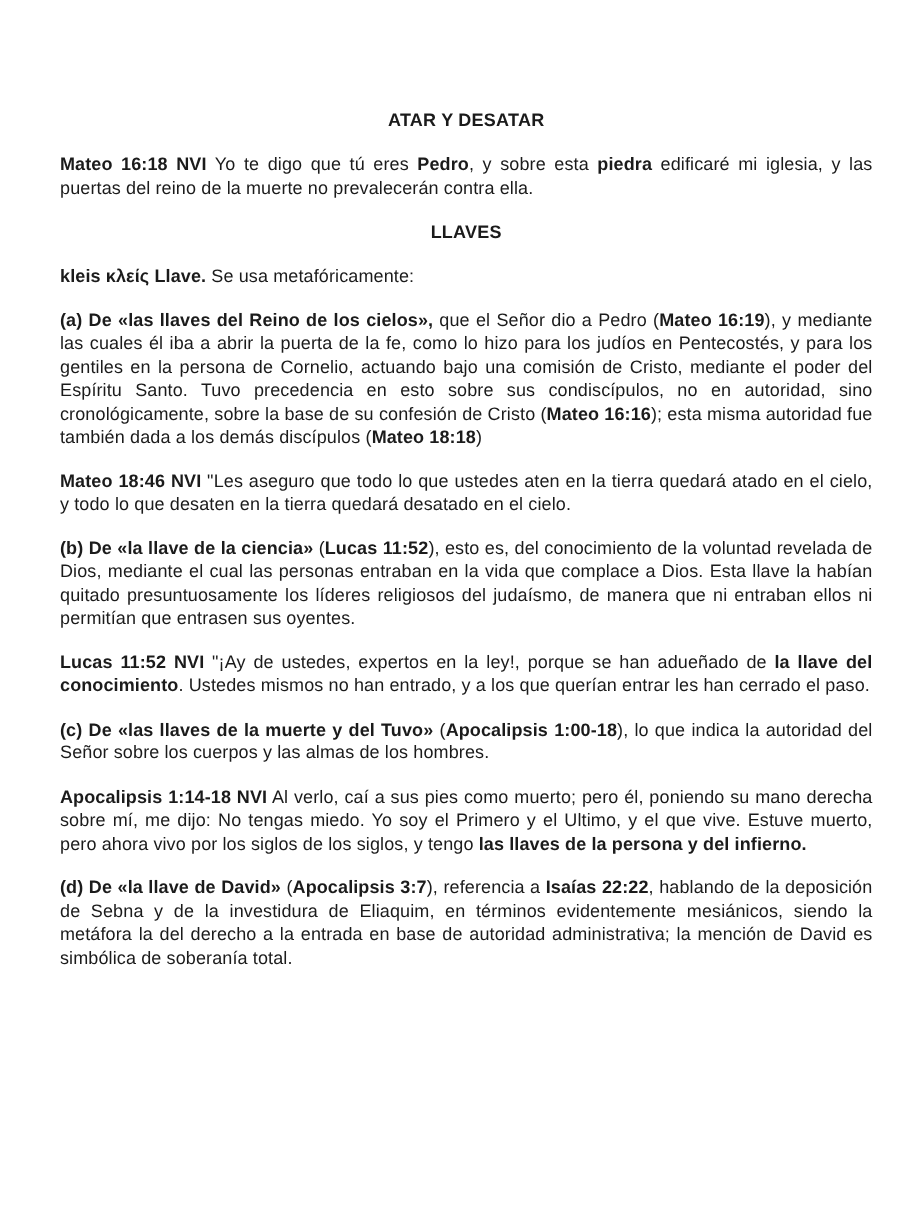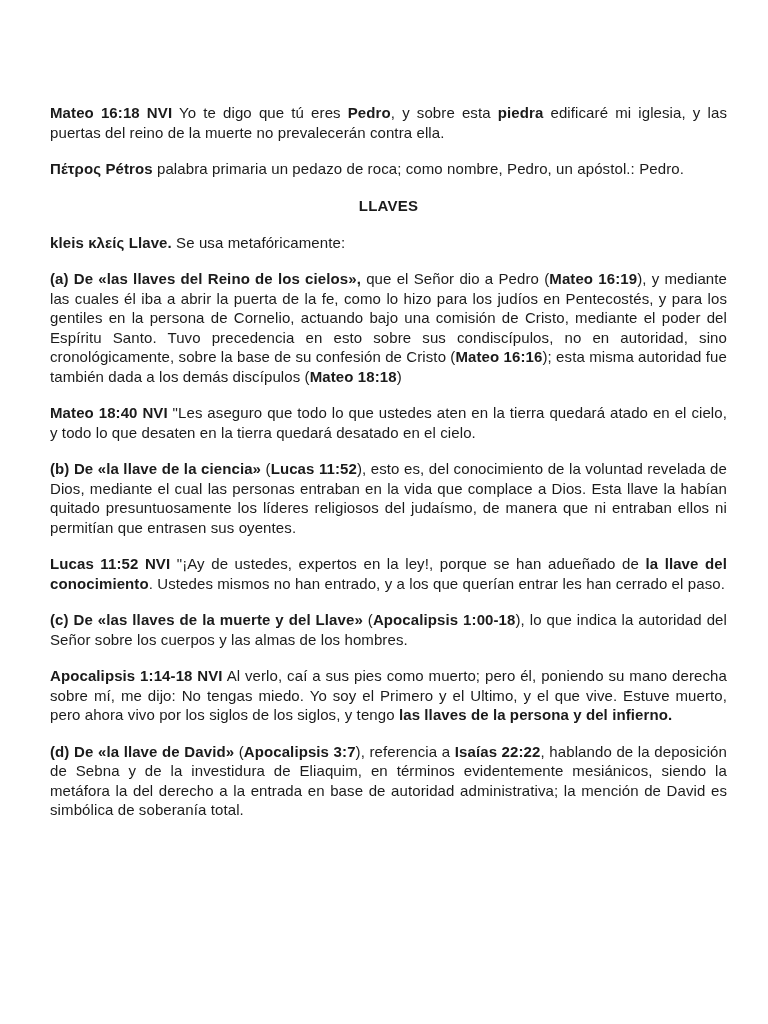--- a/index.html
+++ b/index.html
@@ -37,25 +37,25 @@
     letter-spacing: 0.2px;
   }
   .run { font-weight: normal; }
   .run.b { font-weight: bold; }
 </style>
 </head>
 <body>
 
 <div class="page">
   <div class="content">
+      <h2 class="heading"><span class="run b">ATAR Y DESATAR</span></h2>
       <p class="paragraph"><span class="run b">Mateo 16:18 NVI</span><span class="run"> Yo te digo que tú eres </span><span class="run b">Pedro</span><span class="run">, y sobre esta </span><span class="run b">piedra</span><span class="run"> edificaré mi iglesia, y las puertas del reino de la muerte no prevalecerán contra ella.</span></p>
-      <p class="paragraph"><span class="run b">Πέτρος Pétros</span><span class="run"> palabra primaria un pedazo de roca; como nombre, Pedro, un apóstol.: Pedro.</span></p>
       <h2 class="heading"><span class="run b">LLAVES</span></h2>
       <p class="paragraph"><span class="run b">kleis κλείς Llave.</span><span class="run"> Se usa metafóricamente:</span></p>
       <p class="paragraph"><span class="run b">(a) De «las llaves del Reino de los cielos»,</span><span class="run"> que el Señor dio a Pedro (</span><span class="run b">Mateo 16:19</span><span class="run">), y mediante las cuales él iba a abrir la puerta de la fe, como lo hizo para los judíos en Pentecostés, y para los gentiles en la persona de Cornelio, actuando bajo una comisión de Cristo, mediante el poder del Espíritu Santo. Tuvo precedencia en esto sobre sus condiscípulos, no en autoridad, sino cronológicamente, sobre la base de su confesión de Cristo (</span><span class="run b">Mateo 16:16</span><span class="run">); esta misma autoridad fue también dada a los demás discípulos (</span><span class="run b">Mateo 18:18</span><span class="run">)</span></p>
-      <p class="paragraph"><span class="run b">Mateo 18:40 NVI</span><span class="run"> "Les aseguro que todo lo que ustedes aten en la tierra quedará atado en el cielo, y todo lo que desaten en la tierra quedará desatado en el cielo.</span></p>
+      <p class="paragraph"><span class="run b">Mateo 18:46 NVI</span><span class="run"> "Les aseguro que todo lo que ustedes aten en la tierra quedará atado en el cielo, y todo lo que desaten en la tierra quedará desatado en el cielo.</span></p>
       <p class="paragraph"><span class="run b">(b) De «la llave de la ciencia»</span><span class="run"> (</span><span class="run b">Lucas 11:52</span><span class="run">), esto es, del conocimiento de la voluntad revelada de Dios, mediante el cual las personas entraban en la vida que complace a Dios. Esta llave la habían quitado presuntuosamente los líderes religiosos del judaísmo, de manera que ni entraban ellos ni permitían que entrasen sus oyentes.</span></p>
       <p class="paragraph"><span class="run b">Lucas 11:52 NVI</span><span class="run"> "¡Ay de ustedes, expertos en la ley!, porque se han adueñado de </span><span class="run b">la llave del conocimiento</span><span class="run">. Ustedes mismos no han entrado, y a los que querían entrar les han cerrado el paso.</span></p>
-      <p class="paragraph"><span class="run b">(c) De «las llaves de la muerte y del Llave»</span><span class="run"> (</span><span class="run b">Apocalipsis 1:00-18</span><span class="run">), lo que indica la autoridad del Señor sobre los cuerpos y las almas de los hombres.</span></p>
+      <p class="paragraph"><span class="run b">(c) De «las llaves de la muerte y del Tuvo»</span><span class="run"> (</span><span class="run b">Apocalipsis 1:00-18</span><span class="run">), lo que indica la autoridad del Señor sobre los cuerpos y las almas de los hombres.</span></p>
       <p class="paragraph"><span class="run b">Apocalipsis 1:14-18 NVI</span><span class="run"> Al verlo, caí a sus pies como muerto; pero él, poniendo su mano derecha sobre mí, me dijo: No tengas miedo. Yo soy el Primero y el Ultimo, y el que vive. Estuve muerto, pero ahora vivo por los siglos de los siglos, y tengo </span><span class="run b">las llaves de la persona y del infierno.</span></p>
       <p class="paragraph"><span class="run b">(d) De «la llave de David»</span><span class="run"> (</span><span class="run b">Apocalipsis 3:7</span><span class="run">), referencia a </span><span class="run b">Isaías 22:22</span><span class="run">, hablando de la deposición de Sebna y de la investidura de Eliaquim, en términos evidentemente mesiánicos, siendo la metáfora la del derecho a la entrada en base de autoridad administrativa; la mención de David es simbólica de soberanía total.</span></p>
     </div>
 </div>
 
 </body></html>

